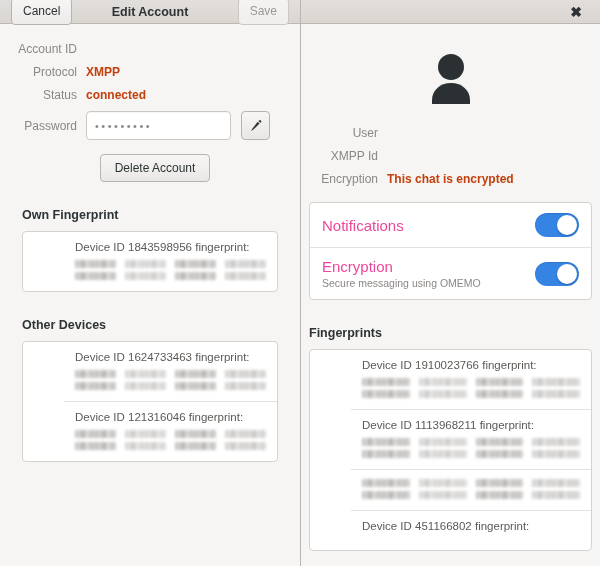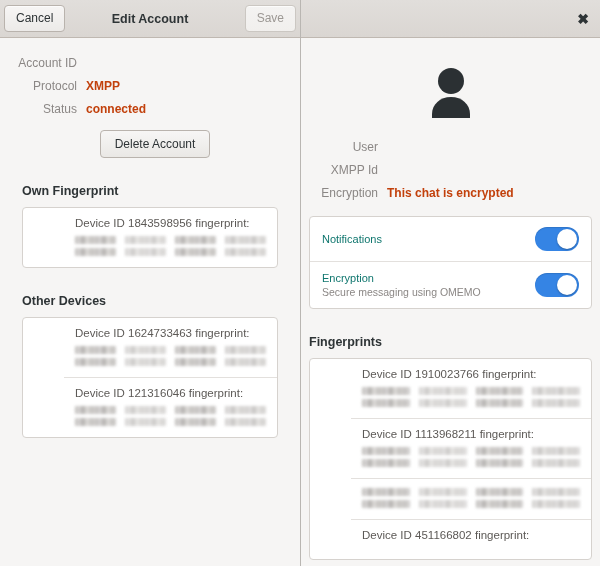--- a/index.html
+++ b/index.html
@@ -11,25 +11,25 @@
   }
   .app { display: flex; width: 600px; height: 566px; }
 
   
   .panel { position: relative; height: 566px; background: #f6f5f4; overflow: hidden; }
   .panel-left  { width: 300px; }
   .panel-right { width: 300px; border-left: 1px solid #b9b6b2; }
 
   
   .headerbar {
-    height: 38px; width: 100%;
+    height: 24px; width: 100%;
     background: linear-gradient(to bottom, #e1dedb 0%, #dad6d2 100%);
     border-bottom: 1px solid #bfb8b1;
     display: flex; align-items: center; justify-content: space-between;
-    padding: 0 4px; position: relative;
+    padding: 0 11px; position: relative;
   }
   .hb-title {
     position: absolute; left: 0; right: 0; text-align: center;
     font-size: 12.5px; font-weight: bold; color: #2e3436;
     pointer-events: none;
   }
   .hb-btn {
     position: relative; z-index: 2;
     font-size: 12px; color: #2e3436;
     padding: 5px 11px; border-radius: 4px;
@@ -132,21 +132,21 @@
   .toggle-card {
     margin: 16px 8px 0 8px; background: #fff;
     border: 1px solid #d6d2ce; border-radius: 4px; overflow: hidden;
   }
   .toggle-row {
     display: flex; align-items: center; justify-content: space-between;
     padding: 10px 12px;
   }
   .toggle-row + .toggle-row { border-top: 1px solid #e3e0dd; }
   .tg-text { display: flex; flex-direction: column; gap: 2px; }
-  .tg-title { font-size: 11px; color: #0f766e; }
+  .tg-title { font-size: 15px; color: #ec4899; }
   .tg-sub { font-size: 10.5px; color: #8b8785; }
   .switch {
     width: 44px; height: 24px; border-radius: 12px;
     background: #3584e4; position: relative; cursor: pointer; flex: none;
     box-shadow: 0 1px 1px rgba(0,0,0,.12) inset;
   }
   .switch .knob {
     position: absolute; top: 2px; left: 22px;
     width: 20px; height: 20px; border-radius: 50%;
     background: #ffffff; box-shadow: 0 1px 2px rgba(0,0,0,.28);
@@ -177,20 +177,33 @@
         <div class="frow">
           <div class="flabel">Protocol</div>
           <div class="fvalue">XMPP</div>
         </div>
 
         <div class="frow">
           <div class="flabel">Status</div>
           <div class="fvalue">connected</div>
         </div>
 
+        <div class="frow">
+          <div class="flabel">Password</div>
+          <div class="pw-input">
+            <span class="pw-dots">•••••••••</span>
+          </div>
+          <div class="icon-btn">
+            <span>
+              <svg width="14" height="14" viewBox="0 0 16 16">
+                <path d="M11.6 1.6a1.4 1.4 0 0 1 2 2l-.8.8-2-2 .8-.8zM10 3.1l2 2L5.1 12 2.4 13.6 4 10.9 10 3.1z" fill="#2e3436"></path>
+              </svg>
+            </span>
+          </div>
+        </div>
 
         <div class="btn-row">
           <button class="std-btn">Delete Account</button>
         </div>
       </div>
 
       <div class="section-title">Own Fingerprint</div>
 
       <div class="card">
         <div class="fp-item">

